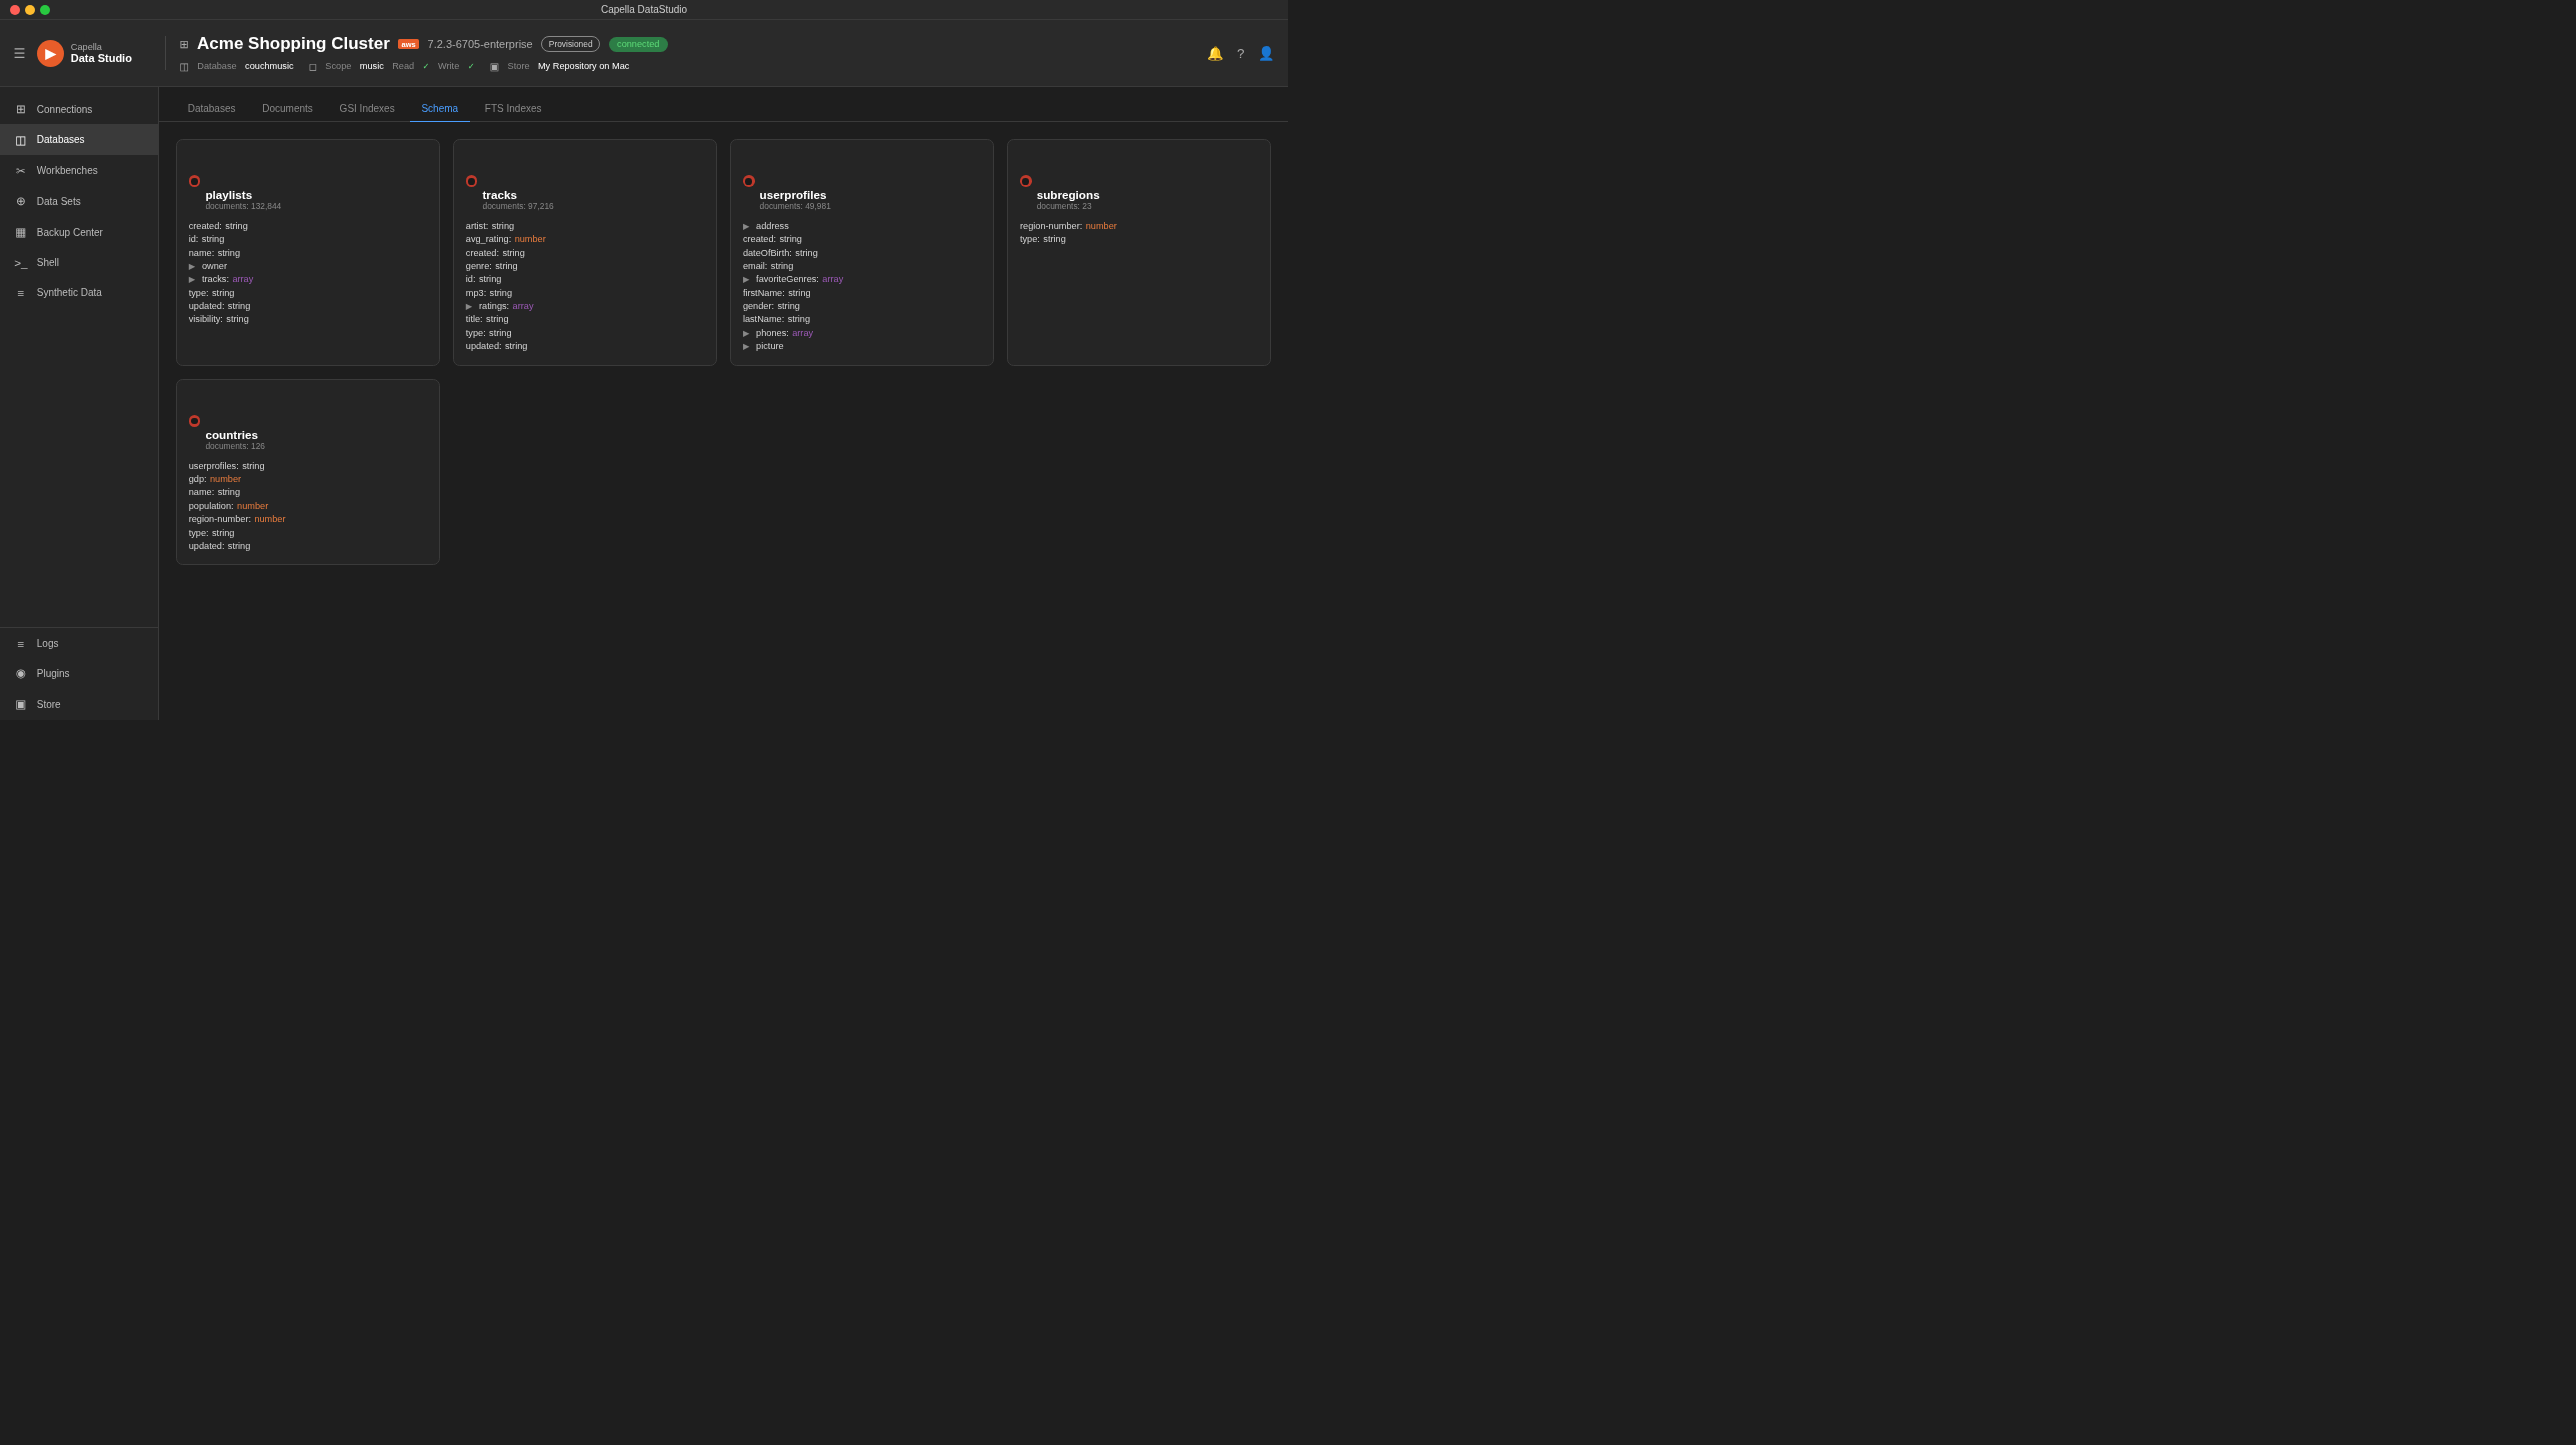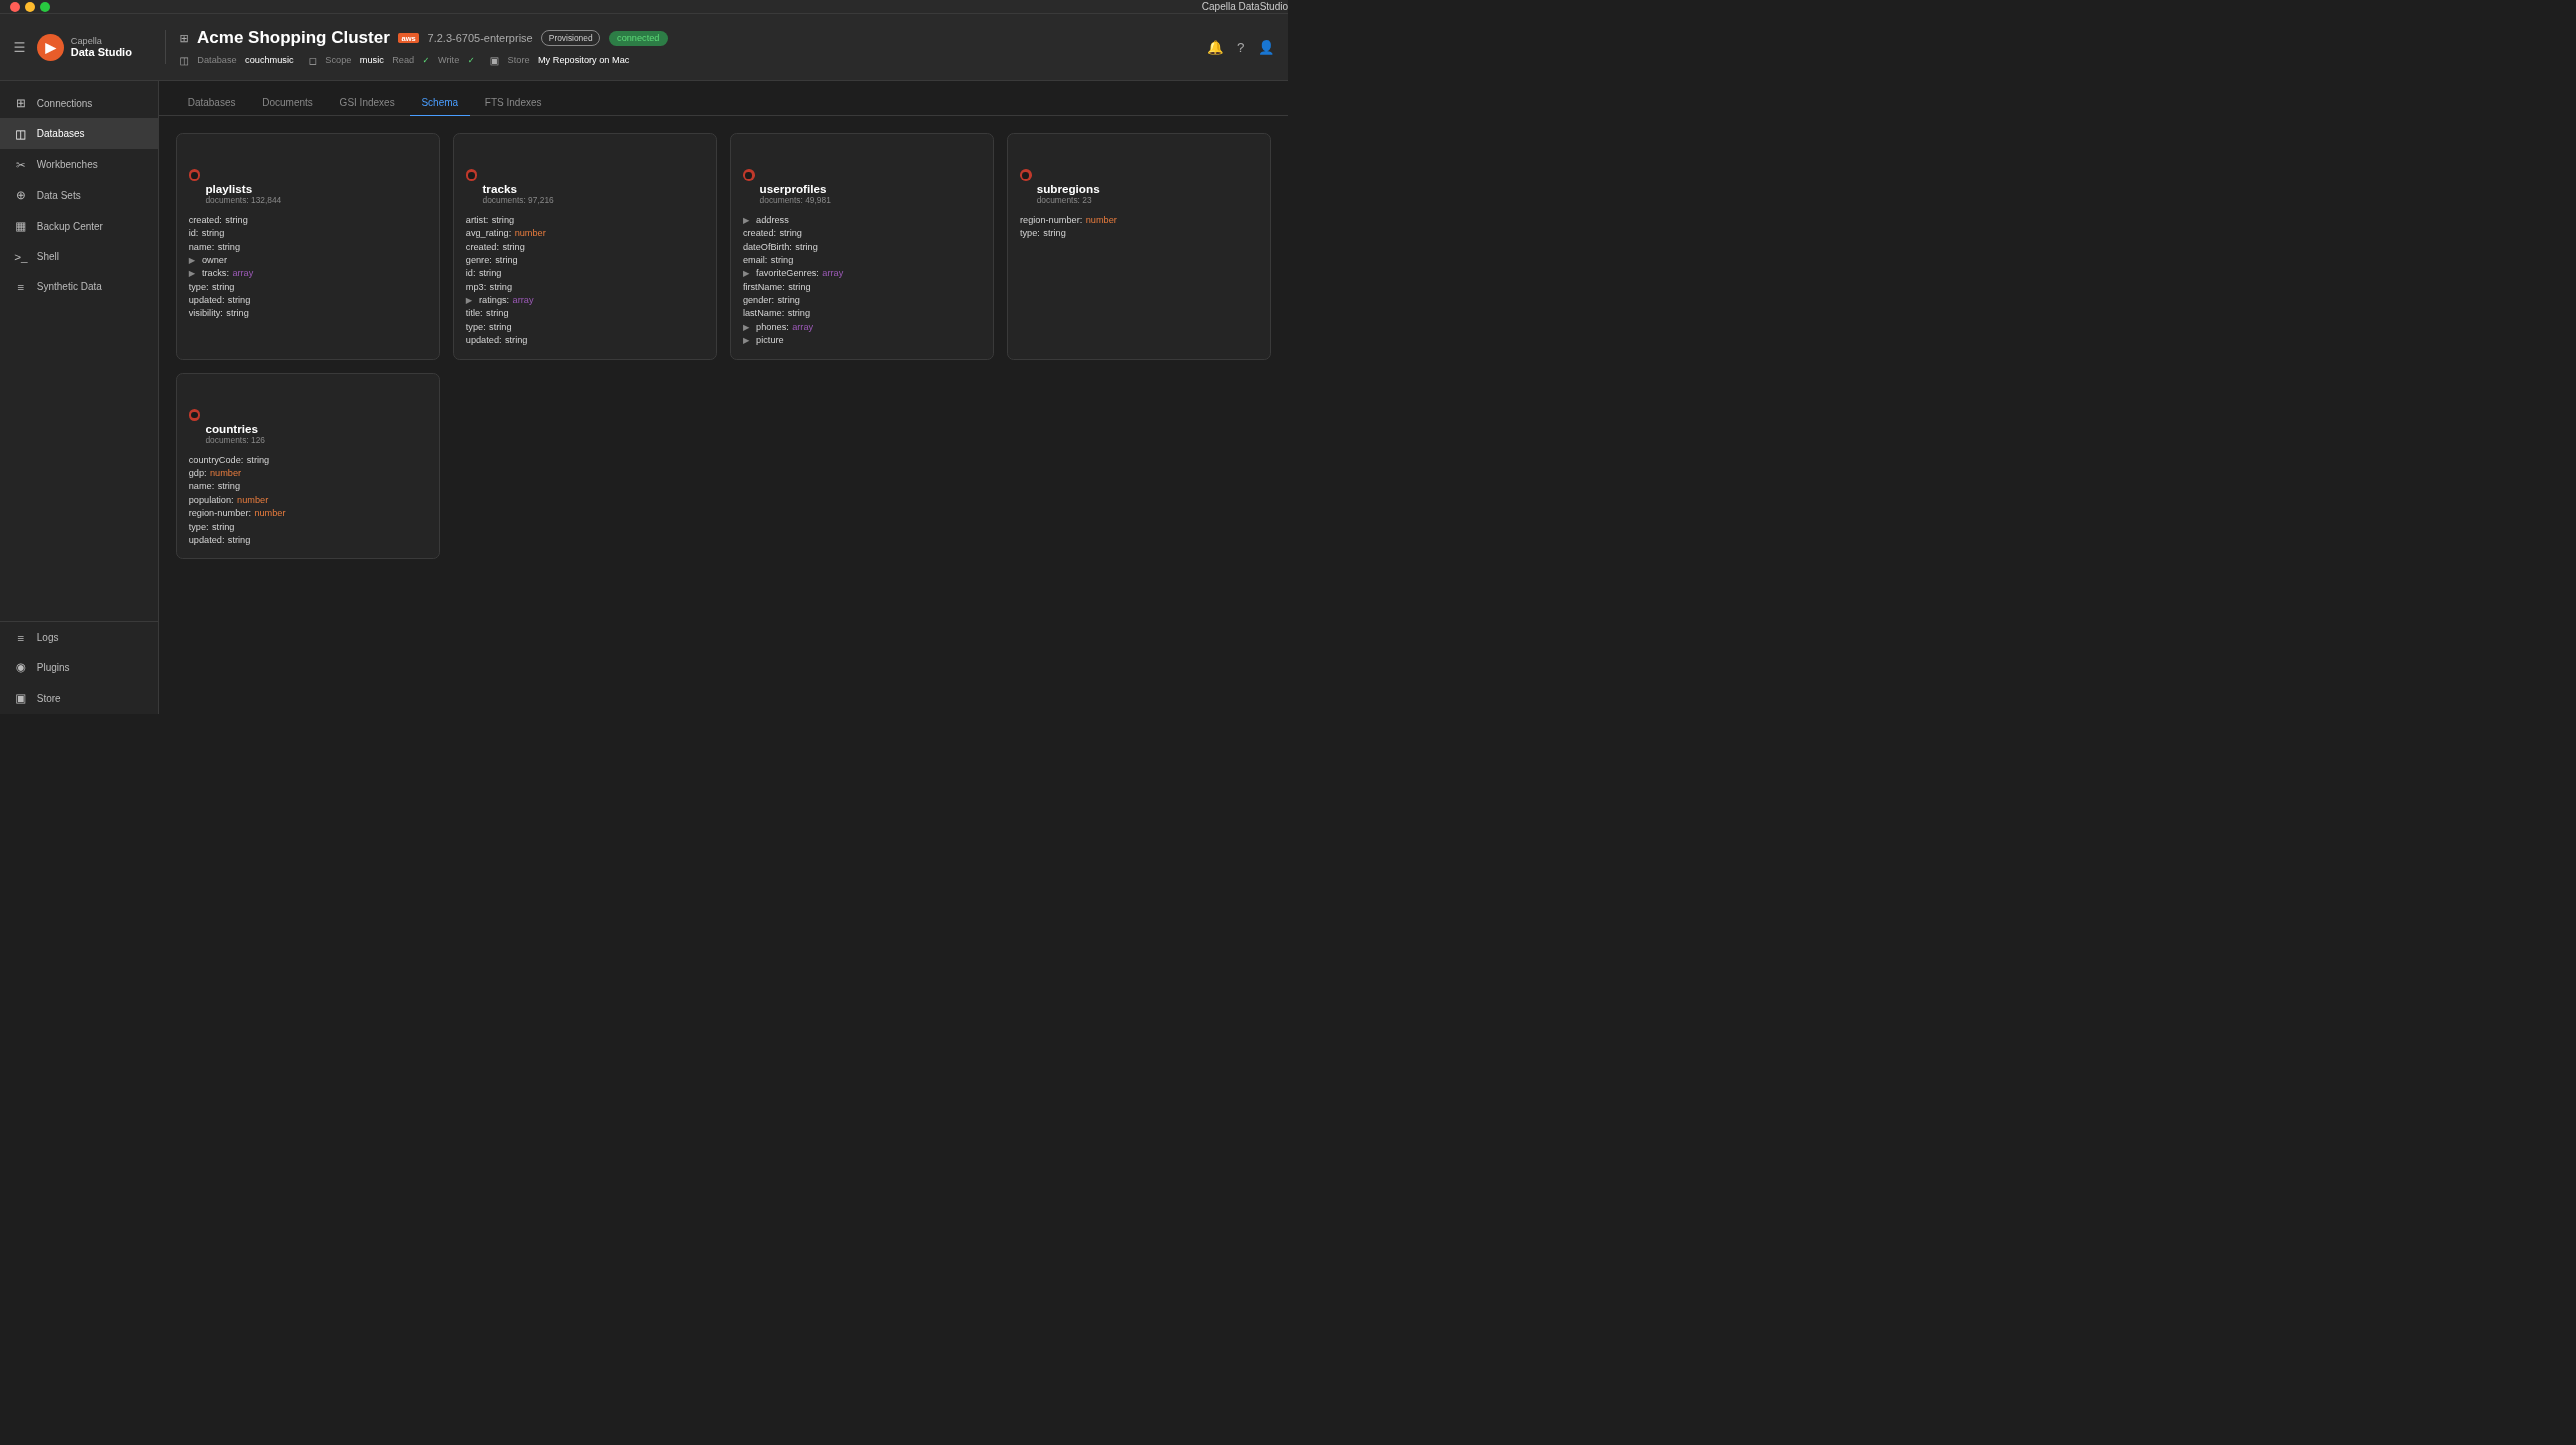--- a/index.html
+++ b/index.html
@@ -9,24 +9,24 @@
       color: #d4d4d4;
       width: 1288px;
       height: 723px;
       overflow: hidden;
       font-size: 9.2px;
     }
 
     
     .title-bar {
       background: #2a2a2a;
-      height: 14px;
-      display: flex;
-      align-items: center;
-      justify-content: flex-end;
+      height: 20px;
+      display: flex;
+      align-items: center;
+      justify-content: center;
       position: relative;
       border-bottom: 0.8px solid #3a3a3a;
     }
     .title-bar .window-controls {
       position: absolute;
       left: 10px;
       display: flex;
       gap: 5px;
     }
     .window-btn {
@@ -566,21 +566,21 @@
 
         <div class="schema-card">
           <div class="card-header">
             <div class="card-dot-inner"></div>
             <div class="card-title-area">
               <div class="card-name">countries</div>
               <div class="card-docs">documents: 126</div>
             </div>
           </div>
           <div class="field-row">
-            <span class="field-name">countryCode:</span>
+            <span class="field-name">userprofiles:</span>
             <span class="field-type-string">string</span>
           </div>
           <div class="field-row">
             <span class="field-name">gdp:</span>
             <span class="field-type-number">number</span>
           </div>
           <div class="field-row">
             <span class="field-name">name:</span>
             <span class="field-type-string">string</span>
           </div>

